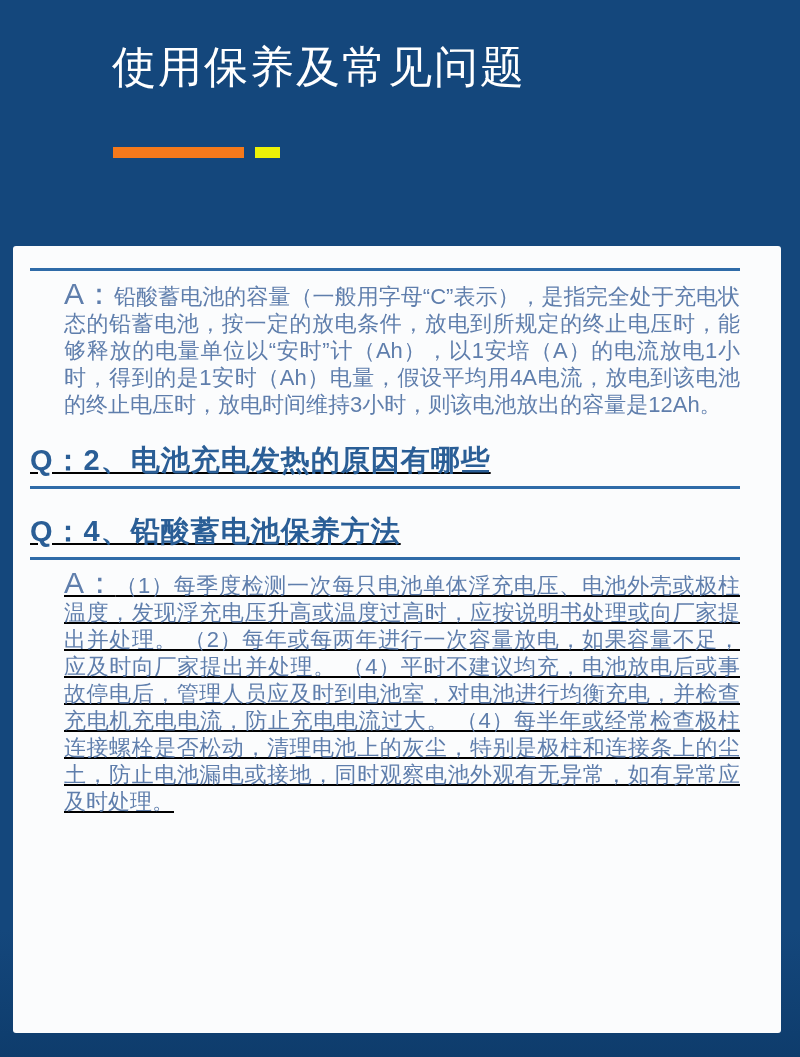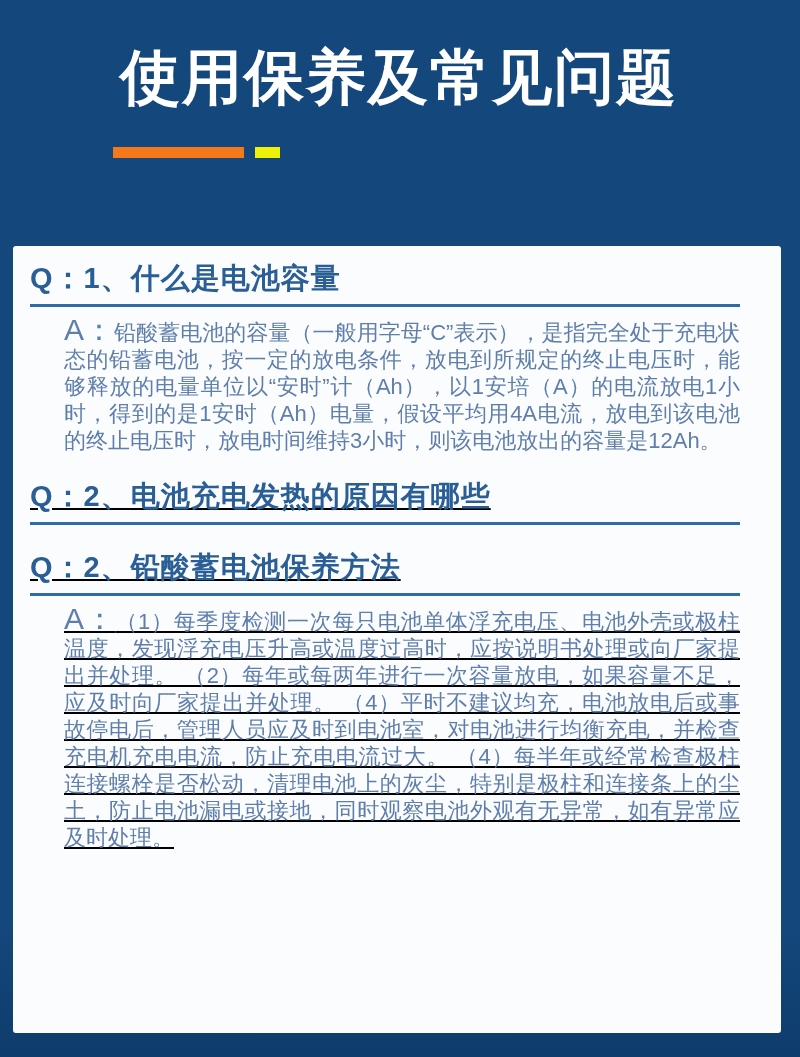--- a/index.html
+++ b/index.html
@@ -16,23 +16,23 @@
   *{margin:0;padding:0;box-sizing:border-box;}
   html,body{width:800px;height:1057px;}
   body{
     position:relative;
     overflow:hidden;
     background:linear-gradient(180deg,var(--background) 0%,var(--background) 88%,var(--background-deep) 100%);
     font-family:"Liberation Sans","DejaVu Sans",sans-serif;
   }
   .page-title{
     position:absolute;
-    left:120px;top:38px;
-    font-size:60px;
-    font-weight:700;
+    left:112px;top:38px;
+    font-size:44px;
+    font-weight:400;
     letter-spacing:2px;
     color:var(--title-text);
     white-space:nowrap;
   }
   .accent-row{
     position:absolute;
     left:113px;top:147px;
     display:flex;
     gap:11px;
     align-items:center;
@@ -81,29 +81,28 @@
 <h1 class="page-title">使用保养及常见问题</h1>
 
 <div class="accent-row">
   <span class="accent-bar-orange"></span>
   <span class="accent-bar-yellow"></span>
 </div>
 
 <div class="qa-card">
 
   <section class="qa-section">
-    <h2 class="question">Q：1、什么是电池容量</h2>
     <hr class="q-divider">
     <p class="answer"><span class="a-prefix">A：</span><span>铅酸蓄电池的容量（一般用字母“C”表示），是指完全处于充电状态的铅蓄电池，按一定的放电条件，放电到所规定的终止电压时，能够释放的电量单位以“安时”计（Ah），以1安培（A）的电流放电1小时，得到的是1安时（Ah）电量，假设平均用4A电流，放电到该电池的终止电压时，放电时间维持3小时，则该电池放出的容量是12Ah。</span></p>
   </section>
 
   <section class="qa-section">
     <h2 class="question">Q：2、电池充电发热的原因有哪些</h2>
     <hr class="q-divider">
   </section>
 
   <section class="qa-section">
-    <h2 class="question">Q：2、铅酸蓄电池保养方法</h2>
+    <h2 class="question">Q：4、铅酸蓄电池保养方法</h2>
     <hr class="q-divider">
     <p class="answer"><span class="a-prefix">A：</span><span>（1）每季度检测一次每只电池单体浮充电压、电池外壳或极柱温度，发现浮充电压升高或温度过高时，应按说明书处理或向厂家提出并处理。 （2）每年或每两年进行一次容量放电，如果容量不足，应及时向厂家提出并处理。 （4）平时不建议均充，电池放电后或事故停电后，管理人员应及时到电池室，对电池进行均衡充电，并检查充电机充电电流，防止充电电流过大。 （4）每半年或经常检查极柱连接螺栓是否松动，清理电池上的灰尘，特别是极柱和连接条上的尘土，防止电池漏电或接地，同时观察电池外观有无异常，如有异常应及时处理。</span></p>
   </section>
 
 </div>
 
 </body></html>

